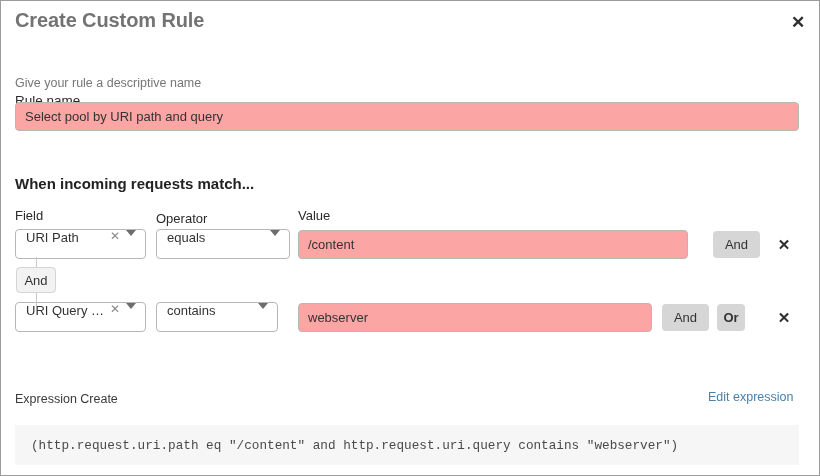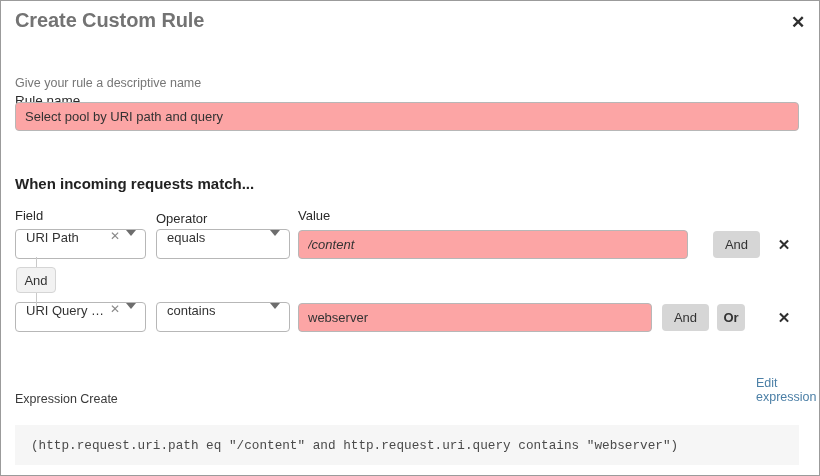--- a/index.html
+++ b/index.html
@@ -229,47 +229,47 @@
     <span class="select-value">URI Path</span>
     <span class="select-clear">✕</span>
     <span class="caret"></span>
   </div>
 
   <div class="select-box" style="left:155px; top:228px; width:134px;">
     <span class="select-value">equals</span>
     <span class="caret"></span>
   </div>
 
-  <input class="text-input" style="left: 297px; top: 229px; width: 390px; font-style: italic;" value="/content">
+  <input class="text-input" style="left: 297px; top: 229px; width: 390px;" value="/content">
 
   <button class="logic-btn" style="left:712px; top:230px; width:47px;">And</button>
 
   <button class="row-delete" style="left:773px; top:234px;">✕</button>
 
   <div class="connector-badge" style="left:15px; top:266px; width:40px;">And</div>
 
   <div class="select-box" style="left:14px; top:301px; width:131px;">
     <span class="select-value">URI Query St...</span>
     <span class="select-clear">✕</span>
     <span class="caret"></span>
   </div>
 
-  <div class="select-box" style="left:155px; top:301px; width:134px;gap:32px;">
+  <div class="select-box" style="left:155px; top:301px; width:122px;gap:32px;">
     <span class="select-value">contains</span>
     <span class="caret"></span>
   </div>
 
   <input class="text-input" style="left: 297px; top: 302px; width: 354px;" value="webserver">
 
   <button class="logic-btn" style="left:661px; top:303px; width:47px;">And</button>
 
   <button class="logic-btn" style="left:716px; top:303px; width:28px;font-weight:bold;">Or</button>
 
   <button class="row-delete" style="left:773px; top:307px;">✕</button>
 
   <div class="preview-label" style="top:391px;">Expression Create</div>
-  <a class="edit-expression" style="left:707px; top:375px;margin-left:48px;">Edit expression</a>
+  <a class="edit-expression" style="left:707px; top:389px;">Edit expression</a>
 
   <div class="preview-box" style="left:14px; top:424px; width:784px; height:40px;">
     <span class="preview-code">(http.request.uri.path eq "/content" and http.request.uri.query contains "webserver")</span>
   </div>
 
 </div>
 
 </body></html>

